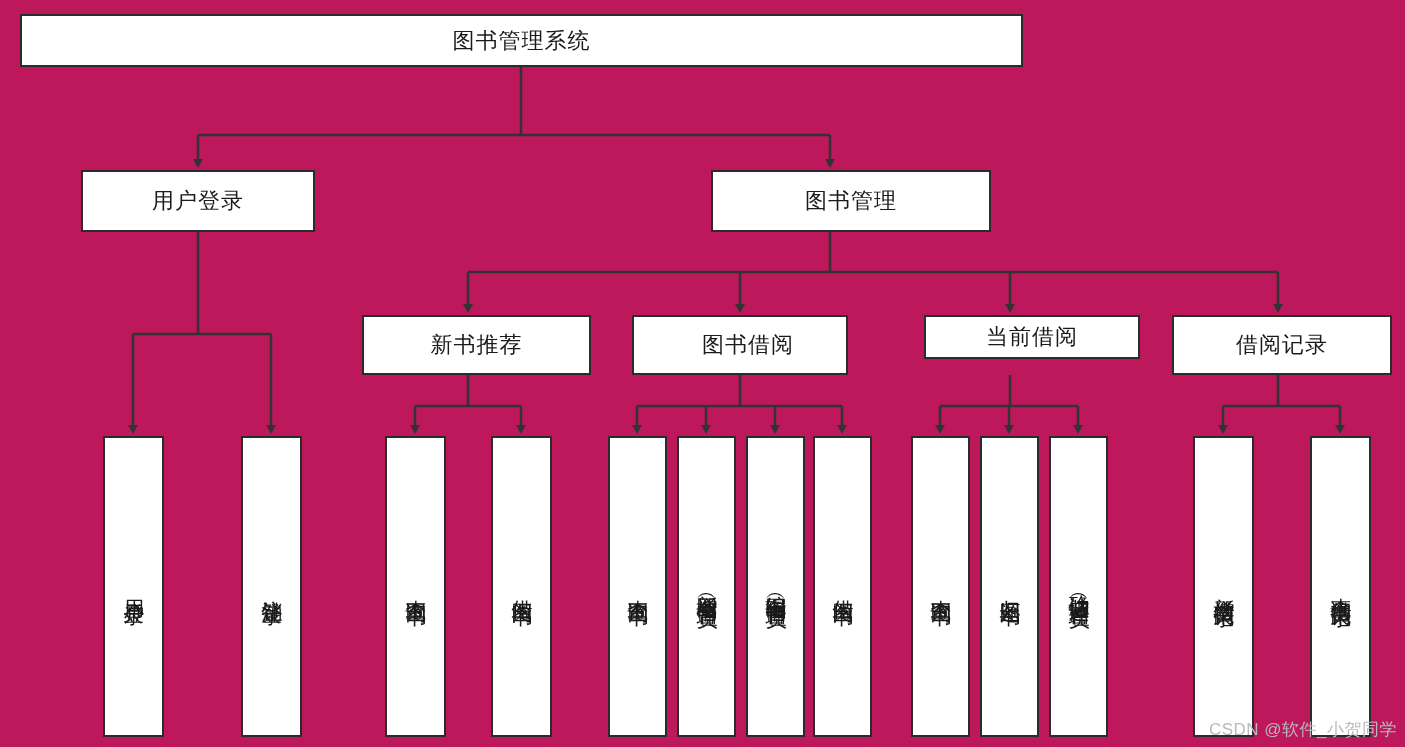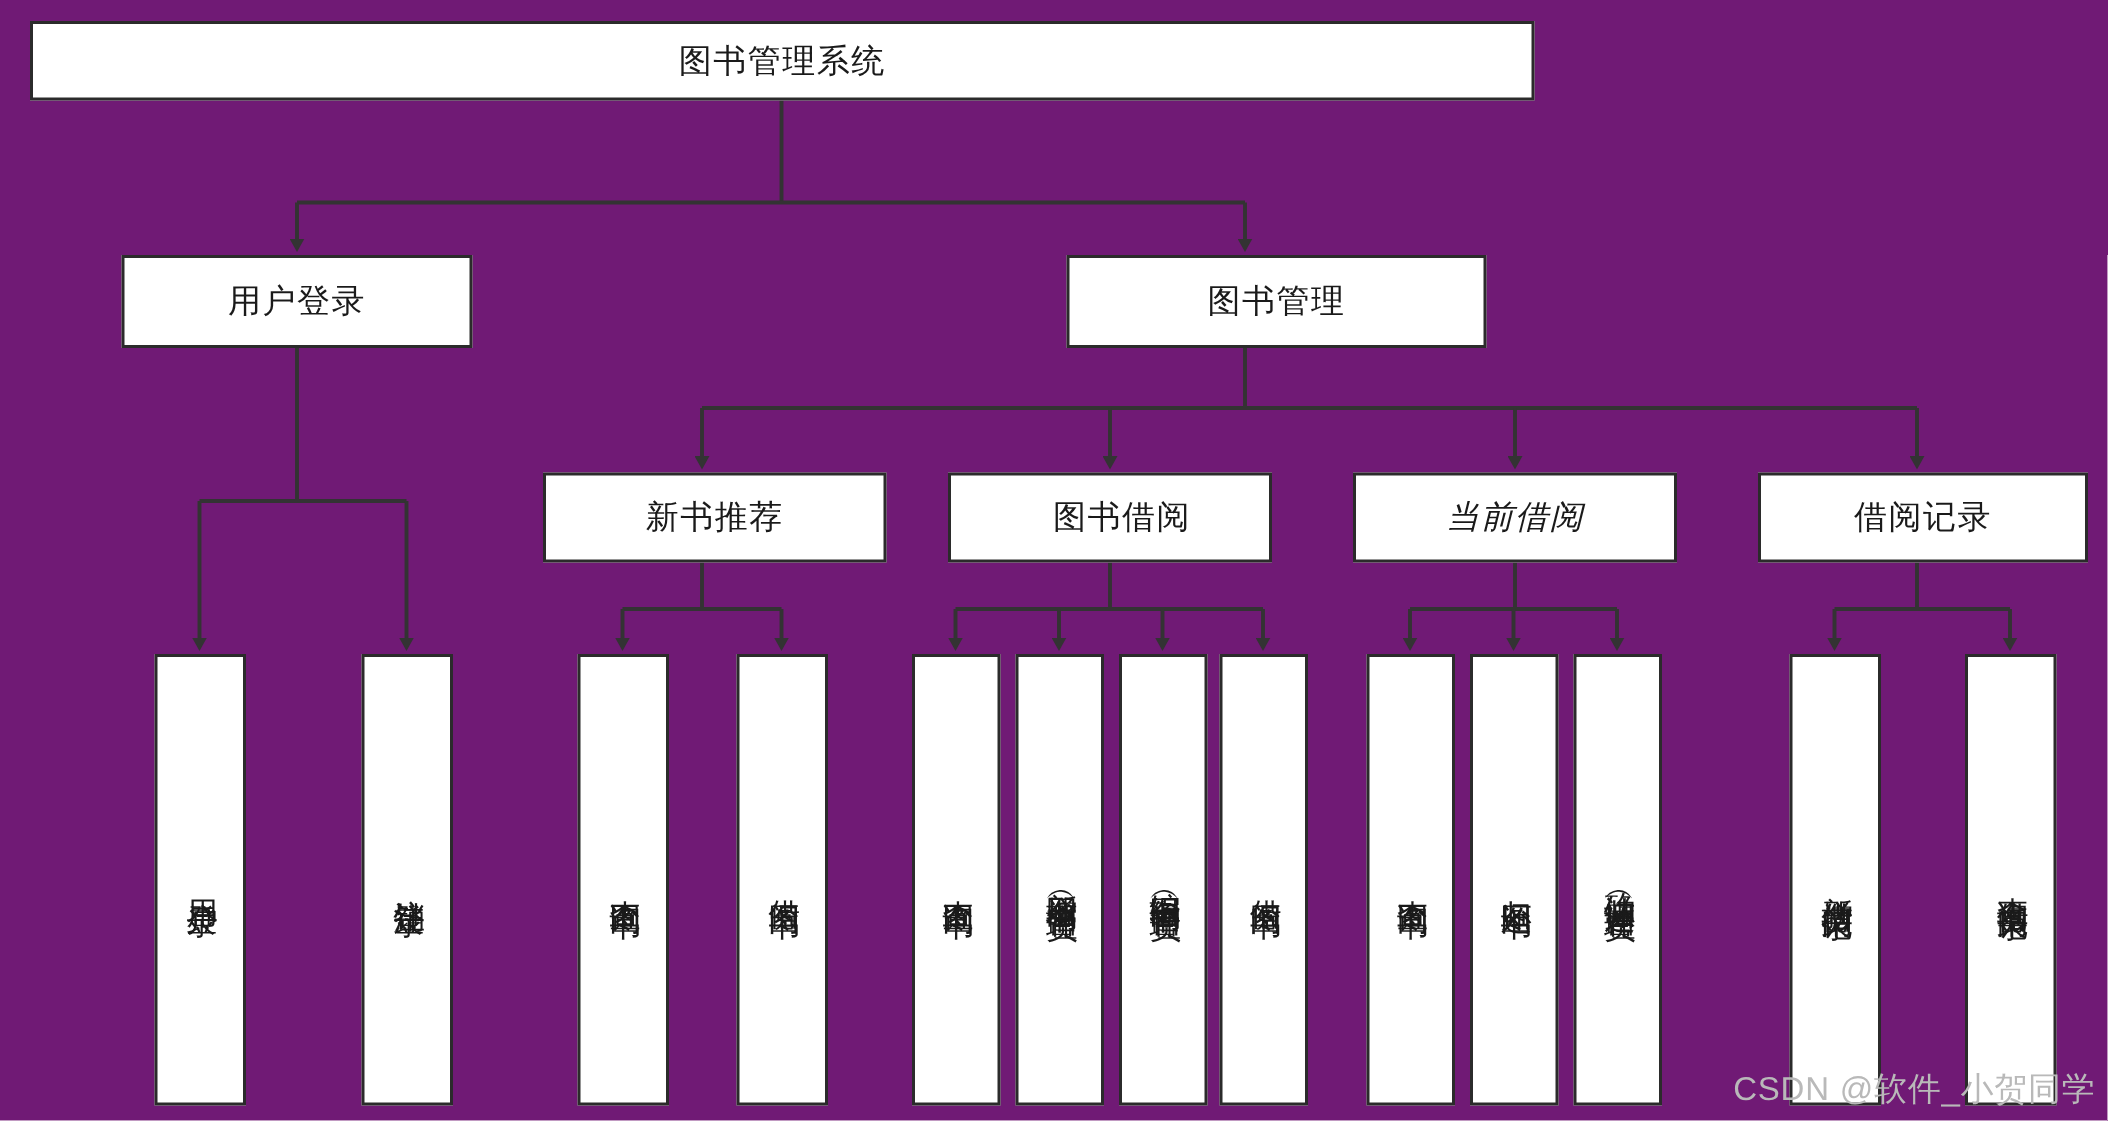--- a/index.html
+++ b/index.html
@@ -7,21 +7,21 @@
     padding: 0;
     background: #ffffff;
   }
   body {
     font-family: "Liberation Sans", "DejaVu Sans", sans-serif;
   }
   #canvas {
     position: relative;
     width: 1405px;
     height: 747px;
-    background: #701a75;
+    background: #be185d;
     overflow: hidden;
   }
   svg#edges {
     position: absolute;
     left: 0;
     top: 0;
     width: 1405px;
     height: 747px;
     pointer-events: none;
   }
@@ -51,21 +51,21 @@
     line-height: 1.18;
     letter-spacing: 2px;
   }
   .node .htext {
     white-space: nowrap;
   }
   #watermark {
     position: absolute;
     right: 8px;
     bottom: 6px;
-    font-size: 22px;
+    font-size: 17px;
     color: #b9b9b9;
     letter-spacing: 0.5px;
     white-space: nowrap;
   }
 </style>
 </head>
 <body>
 
 <div id="canvas">
 
@@ -129,21 +129,21 @@
   <div class="node h" style="left:711px; top:170px; width:280px; height:62px;">
     <span class="htext">图书管理</span>
   </div>
 
   <div class="node h" style="left:362px; top:315px; width:229px; height:60px;">
     <span class="htext">新书推荐</span>
   </div>
   <div class="node h" style="left:632px; top:315px; width:216px; height:60px;padding-left:16px;">
     <span class="htext">图书借阅</span>
   </div>
-  <div class="node h" style="left:902px; top:315px; width:216px; height:60px;font-style:italic;">
+  <div class="node h" style="left:924px; top:315px; width:216px; height:44px;">
     <span class="htext">当前借阅</span>
   </div>
   <div class="node h" style="left:1172px; top:315px; width:220px; height:60px;">
     <span class="htext">借阅记录</span>
   </div>
 
   <div class="node v" style="left:103px; top:436px; width:61px; height:301px;">
     <span class="vtext">用户登录</span>
   </div>
   <div class="node v" style="left:241px; top:436px; width:61px; height:301px;">

